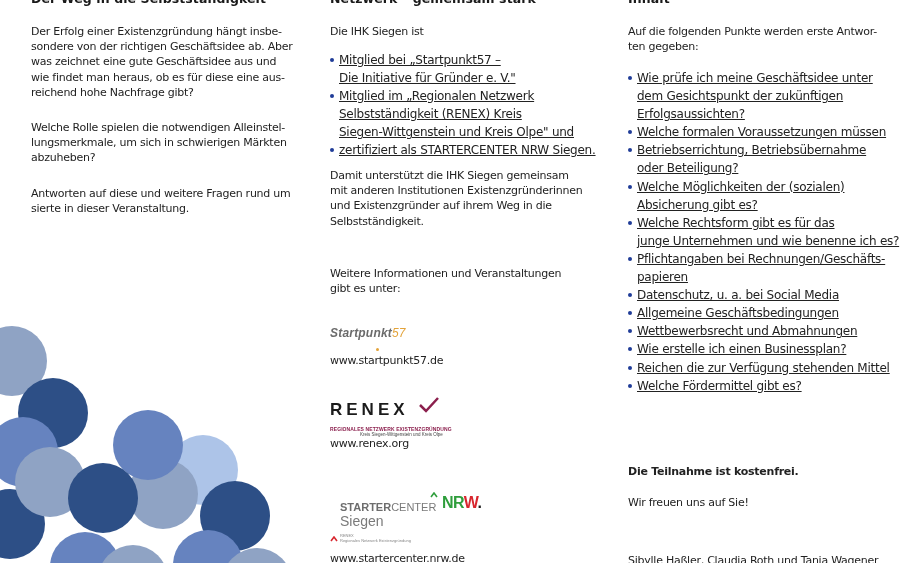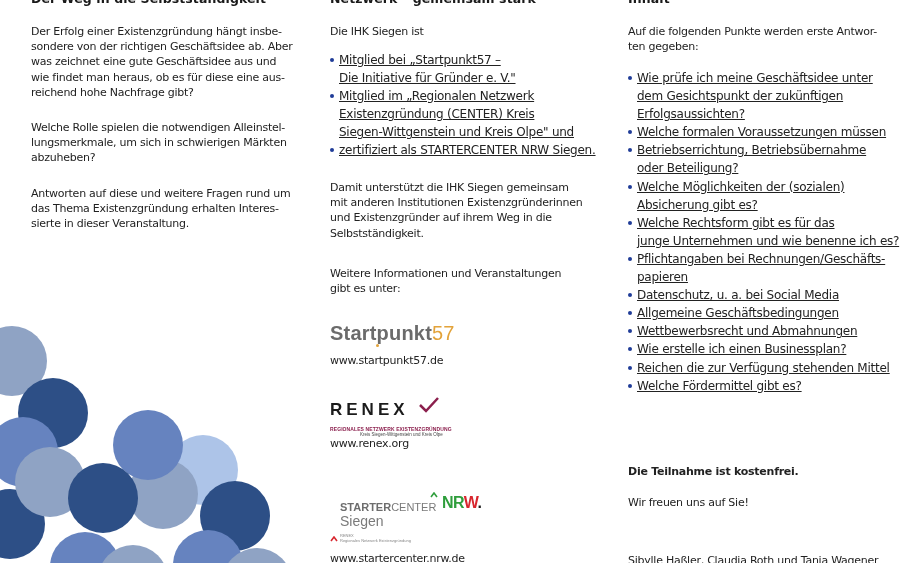--- a/index.html
+++ b/index.html
@@ -30,21 +30,21 @@
     font-size: 12px; line-height: 18.1px; color: #222; letter-spacing: -0.25px; text-decoration: underline;
   }
   ul.blist li .bullet {
     position: absolute; left: 0; top: 7px; width: 4px; height: 4px;
     border-radius: 50%; background: #1f3c98;
   }
 
   .line { display: block; white-space: nowrap; }
 
   .logo { position: absolute; left: 0; }
-  .sp-logo { font-family: "Liberation Sans", sans-serif; font-weight: bold; font-size: 20px; color: #6b6b6b; letter-spacing: 0.2px; position: relative; }
+  .sp-logo { font-family: "Liberation Sans", sans-serif; font-weight: bold; font-size: 12px; color: #6b6b6b; letter-spacing: 0.2px; position: relative; font-style: italic; }
   .sp-logo .num { color: #e3a33a; font-weight: normal; }
   .sp-logo .dot { position: absolute; left: 46px; top: 22px; width: 3px; height: 3px; background: #e3a33a; border-radius: 50%; }
 
   .renex-word { font-family: "Liberation Sans", sans-serif; font-size: 17px; letter-spacing: 4px; color: #1b1b1b; font-weight: bold; }
   .renex-sub { font-family: "Liberation Sans", sans-serif; font-size: 5px; color: #8b1f4d; font-weight: bold; letter-spacing: 0.1px; white-space: nowrap; }
   .renex-sub2 { font-family: "Liberation Sans", sans-serif; font-size: 4.5px; color: #444; margin-left: 30px; white-space: nowrap; }
 
   .sc-word { font-family: Liberation Sans, sans-serif; font-size: 11px; color: #7a7a7a; white-space: nowrap; }
   .sc-word b { color: #6d6d6d; }
   .sc-siegen { font-family: "Liberation Sans", sans-serif; font-size: 14px; color: #7a7a7a; font-weight: normal; }
@@ -83,46 +83,45 @@
     <span class="line">wie findet man heraus, ob es für diese eine aus-</span>
     <span class="line">reichend hohe Nachfrage gibt?</span>
   </p>
   <p class="para" style="top:120px;">
     <span class="line">Welche Rolle spielen die notwendigen Alleinstel-</span>
     <span class="line">lungsmerkmale, um sich in schwierigen Märkten</span>
     <span class="line">abzuheben?</span>
   </p>
   <p class="para" style="top:186px;">
     <span class="line">Antworten auf diese und weitere Fragen rund um</span>
-    <span class="line">das Thema Existenzgründung erhalten Interes-</span>
     <span class="line">sierte in dieser Veranstaltung.</span>
   </p>
 </section>
 
 <section class="col col-mid">
   <div class="heading">Netzwerk – gemeinsam stark</div>
   <p class="para" style="top:24px;">Die IHK Siegen ist</p>
   <ul class="blist" style="top:51px;">
     <li>
         <span class="bullet"></span>
       <span class="line">Mitglied bei „Startpunkt57 –</span>
       <span class="line">Die Initiative für Gründer e. V."</span>
       </li>
     <li>
         <span class="bullet"></span>
       <span class="line">Mitglied im „Regionalen Netzwerk</span>
-      <span class="line">Existenzgründung (CENTER) Kreis</span>
+      <span class="line">Selbstständigkeit (RENEX) Kreis</span>
       <span class="line">Siegen-Wittgenstein und Kreis Olpe" und</span>
       </li>
     <li>
         <span class="bullet"></span>
       <span class="line">zertifiziert als STARTERCENTER NRW Siegen.</span>
       </li>
   </ul>
-  <p class="para" style="top:180px;">
+  <p class="para" style="top:168px;">
     <span class="line">Damit unterstützt die IHK Siegen gemeinsam</span>
     <span class="line">mit anderen Institutionen Existenzgründerinnen</span>
     <span class="line">und Existenzgründer auf ihrem Weg in die</span>
     <span class="line">Selbstständigkeit.</span>
   </p>
   <p class="para" style="top:266px;">
     <span class="line">Weitere Informationen und Veranstaltungen</span>
     <span class="line">gibt es unter:</span>
   </p>
 

